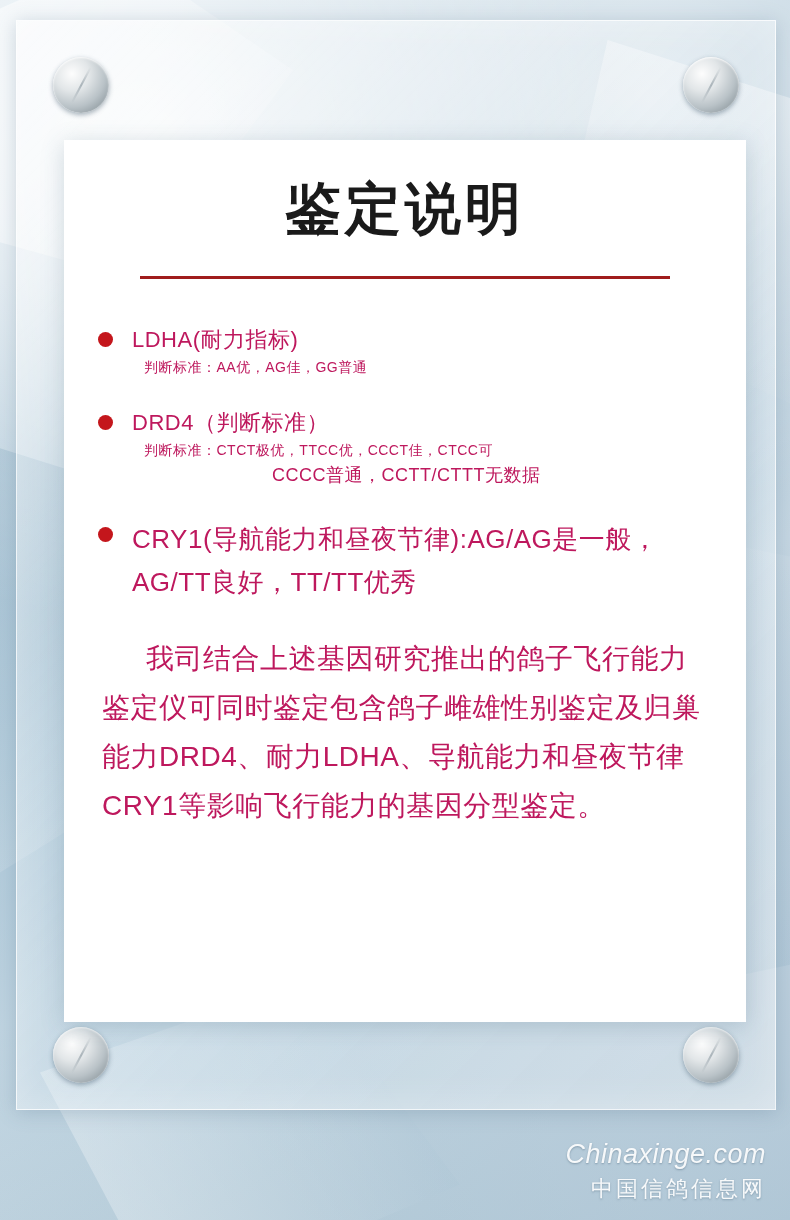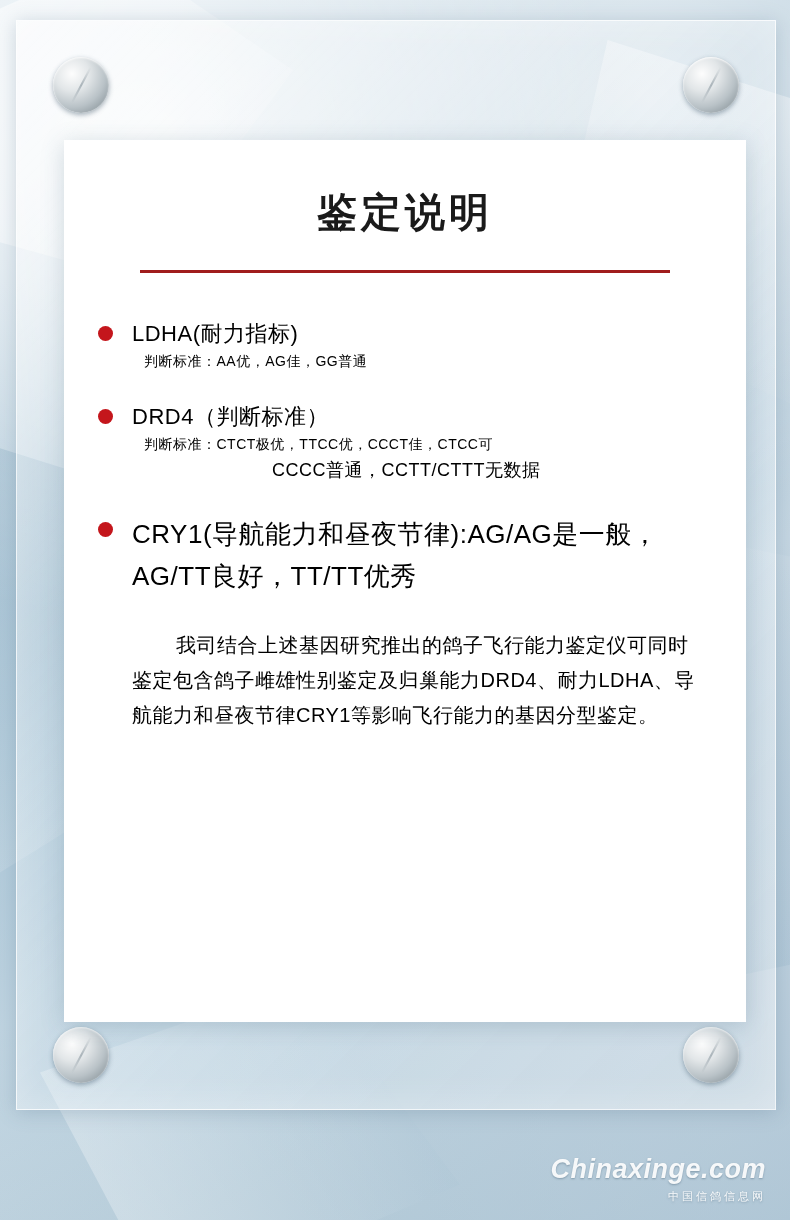--- a/index.html
+++ b/index.html
@@ -102,39 +102,39 @@
     position: absolute;
     left: 64px;
     top: 140px;
     width: 682px;
     height: 882px;
     background: #ffffff;
     box-shadow: 0 4px 22px rgba(60,95,120,0.22);
   }
 
   .title {
-    margin: 12px;
+    margin: 0;
     padding-top: 38px;
     text-align: center;
-    font-size: 40px;
+    font-size: 56px;
     line-height: 1.1;
     font-weight: bold;
     color: #1a1a1a;
     letter-spacing: 4px;
   }
   .rule {
     width: 530px;
     height: 3px;
     background: #a01c1c;
     margin: 36px auto 0 auto;
   }
 
   .content {
     padding: 44px 34px 0 34px;
-    color: #000000;
+    color: #be185d;
   }
 
   .item {
     position: relative;
     margin-bottom: 28px;
   }
   .bullet {
     position: absolute;
     left: 0;
     top: 9px;
@@ -164,47 +164,46 @@
     padding-left: 140px;
   }
   .item-inline {
     font-size: 26px;
     line-height: 1.65;
     letter-spacing: 0.5px;
   }
 
   .para {
     margin-top: 30px;
-    font-size: 20px;
+    font-size: 28px;
     line-height: 1.75;
     text-indent: 44px;
     letter-spacing: 0.5px;
     padding: 0 4px;
-    margin-left: 30px;
   }
 
   
   .watermark {
     position: absolute;
     right: 24px;
     bottom: 16px;
     text-align: right;
     user-select: none;
   }
   .wm-main {
     font-size: 27px;
     font-style: italic;
-    font-weight: bold;
+    font-weight: normal;
     color: rgba(255,255,255,0.92);
     text-shadow: 0 1px 2px rgba(90,115,135,0.55);
     letter-spacing: 0.5px;
   }
   .wm-sub {
     margin-top: 4px;
-    font-size: 11px;
+    font-size: 22px;
     color: rgba(255,255,255,0.92);
     text-shadow: 0 1px 2px rgba(90,115,135,0.5);
     letter-spacing: 3px;
   }
 </style>
 </head>
 <body>
 
 <div class="page">
 

